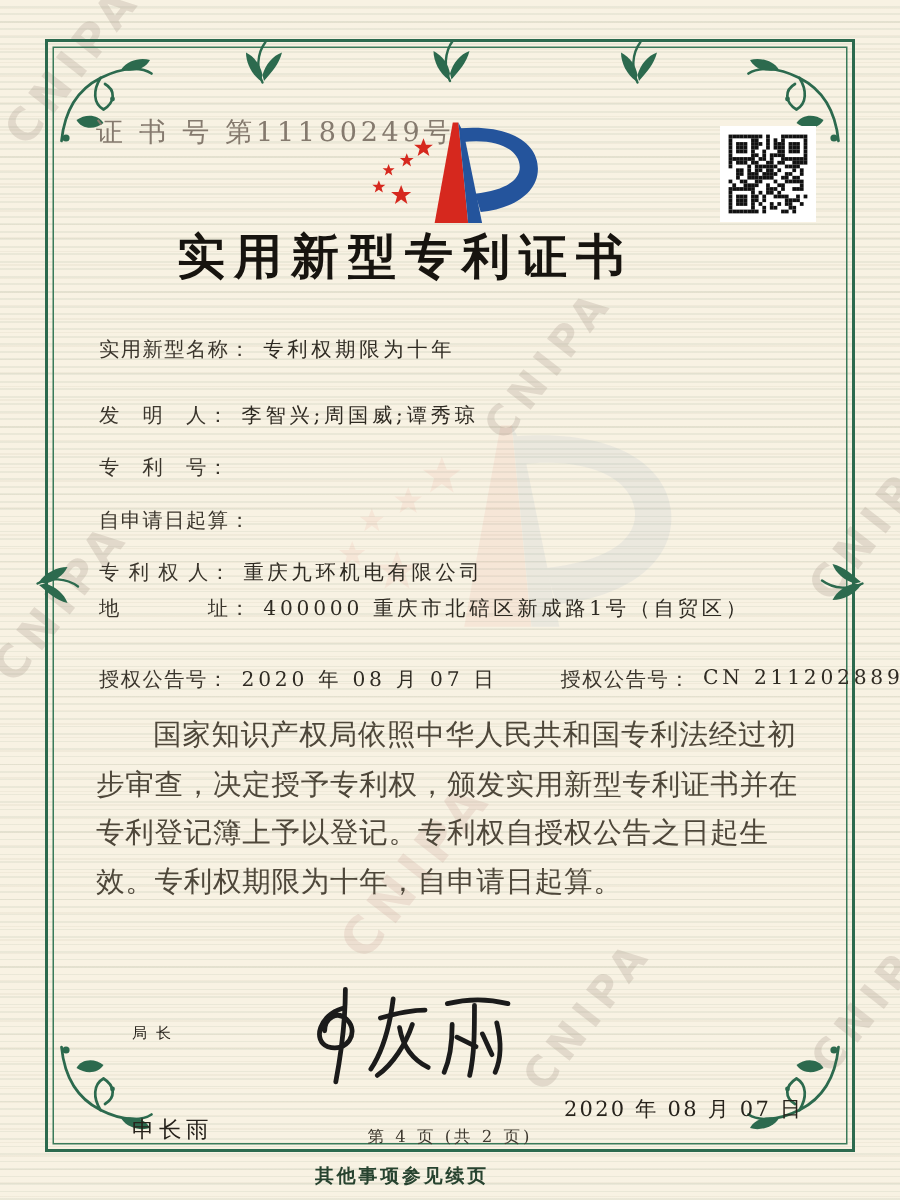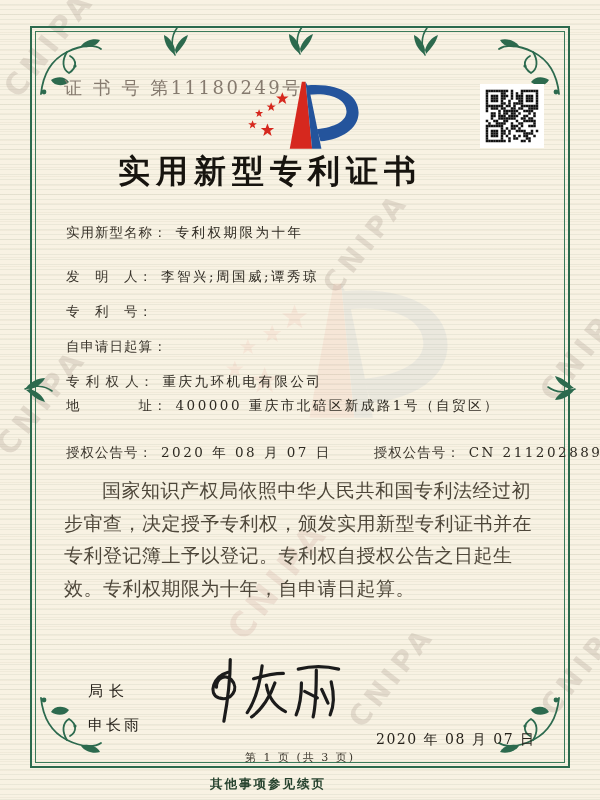--- a/index.html
+++ b/index.html
@@ -37,22 +37,22 @@
   .f-label{color:#3a352c;letter-spacing:1px;}
   .f-value{margin-left:8px;color:#2e2a22;letter-spacing:2.5px;}
   .f-gap{width:42px;}
   .r1{top:224px;} .r2{top:268px;} .r3{top:303px;} .r4{top:338px;}
   .r5{top:373px;} .r6{top:397px;} .r7{top:444px;}
   
   .body-text{position:absolute;left:64px;top:474px;width:474px;font-size:19px;line-height:1.72;
              color:#4e473a;letter-spacing:0.5px;}
   .body-text p{margin:0;text-indent:2em;}
   
-  .sig-title{position:absolute;left:88px;top:682px;font-size:15px;letter-spacing:6px;color:#26221b;}
-  .sig-name{position:absolute;left:88px;top:716px;font-size:15px;letter-spacing:3px;color:#26221b;}
+  .sig-title{position:absolute;left:88px;top:682px;font-size:10px;letter-spacing:6px;color:#26221b;}
+  .sig-name{position:absolute;left:88px;top:744px;font-size:15px;letter-spacing:3px;color:#26221b;}
   .sig-svg{position:absolute;left:192px;top:655px;width:170px;height:75px;}
   .date{position:absolute;left:376px;top:731px;font-size:14px;letter-spacing:1.5px;color:#26221b;}
   
   .page-num{position:absolute;left:0;top:750px;width:600px;text-align:center;font-size:11px;letter-spacing:2px;color:#3d382e;}
   .cont-note{position:absolute;left:0;top:776px;width:536px;text-align:center;font-size:12.5px;
              font-weight:bold;letter-spacing:2px;color:#27432f;}
 </style>
 </head>
 <body>
 
@@ -431,16 +431,16 @@
     <path d="M78,26 C74,38 66,51 56,58"></path>
     <path d="M100,13 C112,10 126,10 138,13"></path>
     <path d="M117,14 C117,30 117,45 114,58"></path>
     <path d="M103,26 C103,38 101,49 98,56"></path>
     <path d="M131,25 C134,37 134,47 130,56"></path>
     <path d="M106,34 C110,36 114,38 118,40"></path>
     <path d="M122,32 C124,36 126,41 128,45"></path>
   </svg>
   <div class="date">2020 年 08 月 07 日</div>
 
-  <div class="page-num">第 1 页 (共 3 页)</div>
+  <div class="page-num">第 4 页 (共 2 页)</div>
   <div class="cont-note">其他事项参见续页</div>
 
 </div>
 
 </body></html>

